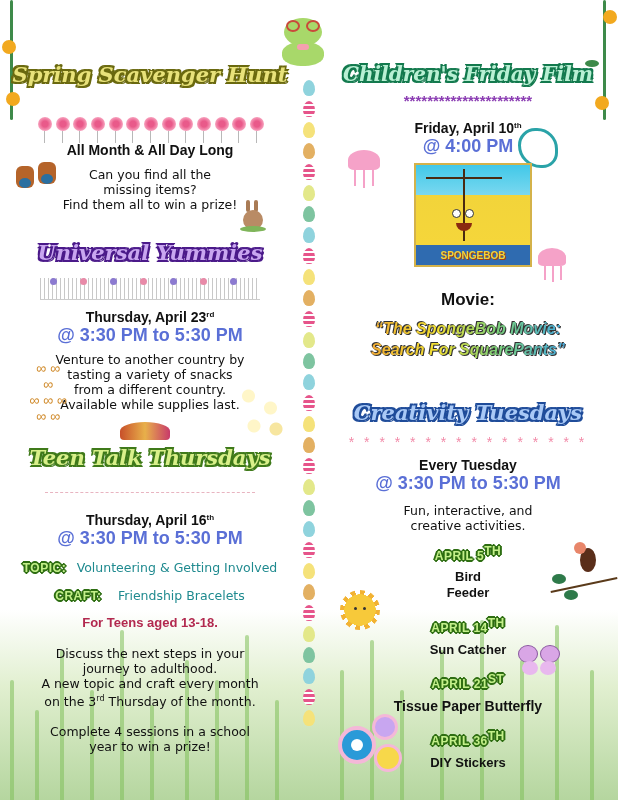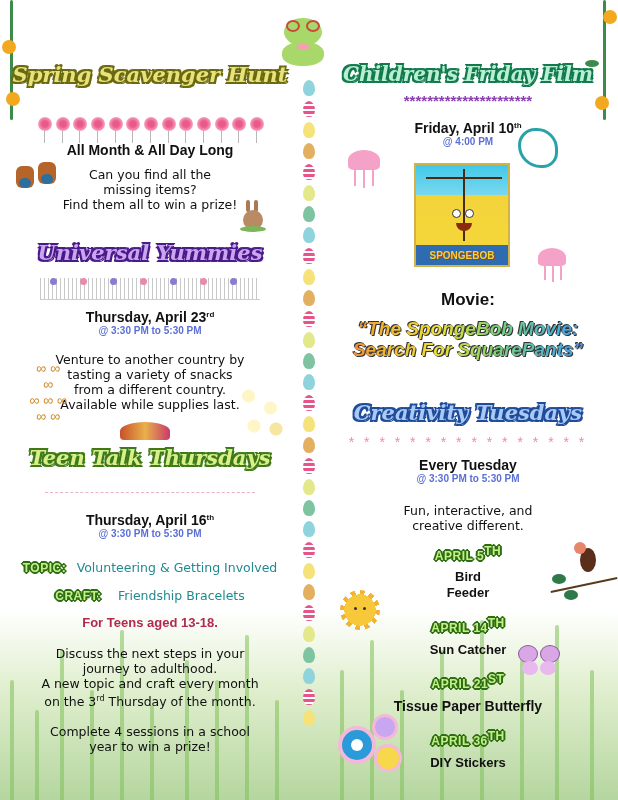--- a/index.html
+++ b/index.html
@@ -25,21 +25,21 @@
   .t-teen { top: 445px; font-size: 21px; color: #d9f08a;
     text-shadow: 1px 1px 0 #3f7a1a, -1px -1px 0 #3f7a1a, 1px -1px 0 #3f7a1a, -1px 1px 0 #3f7a1a, 2px 2px 0 #3f7a1a, -2px -2px 0 #3f7a1a, 2px -2px 0 #3f7a1a, -2px 2px 0 #3f7a1a; }
   .t-film { top: 62px; font-size: 20px; color: #b9f0d4;
     text-shadow: 1px 1px 0 #137a4e, -1px -1px 0 #137a4e, 1px -1px 0 #137a4e, -1px 1px 0 #137a4e, 2px 2px 0 #137a4e, -2px -2px 0 #137a4e, 2px -2px 0 #137a4e, -2px 2px 0 #137a4e; }
   .t-creative { top: 400px; font-size: 21px; color: #a9c9f6;
     text-shadow: 1px 1px 0 #1f4c9a, -1px -1px 0 #1f4c9a, 1px -1px 0 #1f4c9a, -1px 1px 0 #1f4c9a, 2px 2px 0 #1f4c9a, -2px -2px 0 #1f4c9a, 2px -2px 0 #1f4c9a, -2px 2px 0 #1f4c9a; }
 
   .line { position: absolute; left: 0; width: 100%; text-align: center; }
   .bold { font-weight: bold; }
   .date { font-size: 14px; font-weight: bold; color: #111; }
-  .time { font-size: 10px; font-weight: bold; color: #5a6fd6; }
+  .time { font-size: 18px; font-weight: bold; color: #5a6fd6; }
   .body { font-family: "DejaVu Sans", sans-serif; font-size: 12.5px; line-height: 15px; color: #111; }
   sup { font-size: 8px; vertical-align: 5px; }
 
   .label-pill {
     font-family: "Liberation Sans", sans-serif; font-weight: 900; font-size: 12px;
     color: #c4f08a; letter-spacing: 0.5px;
     text-shadow: 1px 1px 0 #2e6e12, -1px -1px 0 #2e6e12, 1px -1px 0 #2e6e12, -1px 1px 0 #2e6e12, 2px 0 0 #2e6e12, -2px 0 0 #2e6e12, 0 2px 0 #2e6e12, 0 -2px 0 #2e6e12;
   }
   .teal { color: #1f8a8f; font-family: "DejaVu Sans", sans-serif; font-size: 12.5px; }
   .maroon { color: #b2294f; font-weight: bold; font-size: 13px; }
@@ -50,35 +50,35 @@
   .wild { position: absolute; left: 40px; width: 220px; height: 22px;
     background: repeating-linear-gradient(90deg, #c8c8c8 0 1px, transparent 1px 4px);
     border-bottom: 1px solid #ccc; }
   .wild span { position: absolute; top: 0; width: 7px; height: 7px; border-radius: 50%; }
 
   .dot-garland { position: absolute; left: 45px; width: 210px; height: 10px; border-bottom: 1px dashed #e8b4c0; }
   .stars { position: absolute; left: 0; width: 100%; text-align: center; color: #8b3db3; font-size: 15px; letter-spacing: 0px; font-weight: bold; }
   .pink-stars { position: absolute; left: 0; width: 100%; text-align: center; color: #f28aa8; font-size: 14px; letter-spacing: 3px; }
 
   .rainbow-title {
-    font-family: "Liberation Sans", sans-serif; font-style: italic; font-weight: 900; font-size: 19px; line-height: 21px;
+    font-family: "Liberation Sans", sans-serif; font-style: italic; font-weight: 900; font-size: 16px; line-height: 21px;
     background: linear-gradient(90deg, #e85a5a, #f2b233, #f2e233, #7ad07a, #4ab0d8, #6a6ae8);
     -webkit-background-clip: text; background-clip: text; color: transparent;
     filter: drop-shadow(1px 1px 0 #333) drop-shadow(-1px -1px 0 #333);
   }
 
   .egg-col { position: absolute; left: 300px; top: 80px; width: 18px; height: 720px; display: flex; flex-direction: column; align-items: center; gap: 5px; }
   .egg { width: 12px; height: 16px; border-radius: 50% 50% 50% 50% / 60% 60% 40% 40%; }
 
   .grass { position: absolute; left: 0; bottom: 0; width: 618px; height: 190px;
     background: linear-gradient(180deg, rgba(255,255,255,0) 0%, rgba(170,210,120,0.35) 40%, rgba(120,180,80,0.55) 100%);
     pointer-events: none; }
   .blade { position: absolute; bottom: 0; width: 4px; background: #7fbf5a; opacity: 0.55; border-radius: 3px 3px 0 0; }
 
-  .poster { position: absolute; left: 414px; top: 163px; width: 96px; height: 104px; border: 2px solid #d4b24a;
+  .poster { position: absolute; left: 414px; top: 163px; width: 118px; height: 104px; border: 2px solid #d4b24a;
     background: linear-gradient(180deg, #41c8e8 0%, #7ad8f0 30%, #f2d43a 30%, #f5d63a 80%, #2f6bb0 80%); }
   .poster .face { position: absolute; left: 36px; top: 44px; width: 24px; height: 12px; }
   .poster .eye { position: absolute; top: 0; width: 9px; height: 9px; border-radius: 50%; background: #fff; border: 1px solid #333; }
   .poster .logo { position: absolute; left: 0; bottom: 4px; width: 100%; text-align: center; color: #f2d43a; font-weight: 900; font-size: 10px; text-shadow: 1px 1px 0 #a04010; }
 </style>
 </head>
 <body>
 
 <div class="grass">
   <div class="blade" style="left:10px;height:120px"></div>
@@ -274,21 +274,21 @@
 
   <div class="line" style="top:290px;font-size:17px;font-weight:bold;">Movie:</div>
   <div class="line rainbow-title" style="top:318px;">“The SpongeBob Movie:</div>
   <div class="line rainbow-title" style="top:339px;">Search For SquarePants”</div>
 
   <div class="script-title t-creative">Creativity Tuesdays</div>
   <div class="pink-stars" style="top:434px;">* * * * * * * * * * * * * * * *</div>
   <div class="line date" style="top:457px;">Every Tuesday</div>
   <div class="line time" style="top:473px;">@ 3:30 PM to 5:30 PM</div>
   <div class="line body" style="top:503px;">Fun, interactive, and</div>
-  <div class="line body" style="top:518px;">creative different.</div>
+  <div class="line body" style="top:518px;">creative activities.</div>
 
   <div class="line" style="top:544px;">
     <span class="label-pill">APRIL 5</span><sup class="label-pill">TH</sup>
   </div>
   <div class="line bold" style="top:569px;font-size:13px;">Bird</div>
   <div class="line bold" style="top:585px;font-size:13px;">Feeder</div>
 
   <div class="line" style="top:616px;">
     <span class="label-pill">APRIL 14</span><sup class="label-pill">TH</sup>
   </div>

